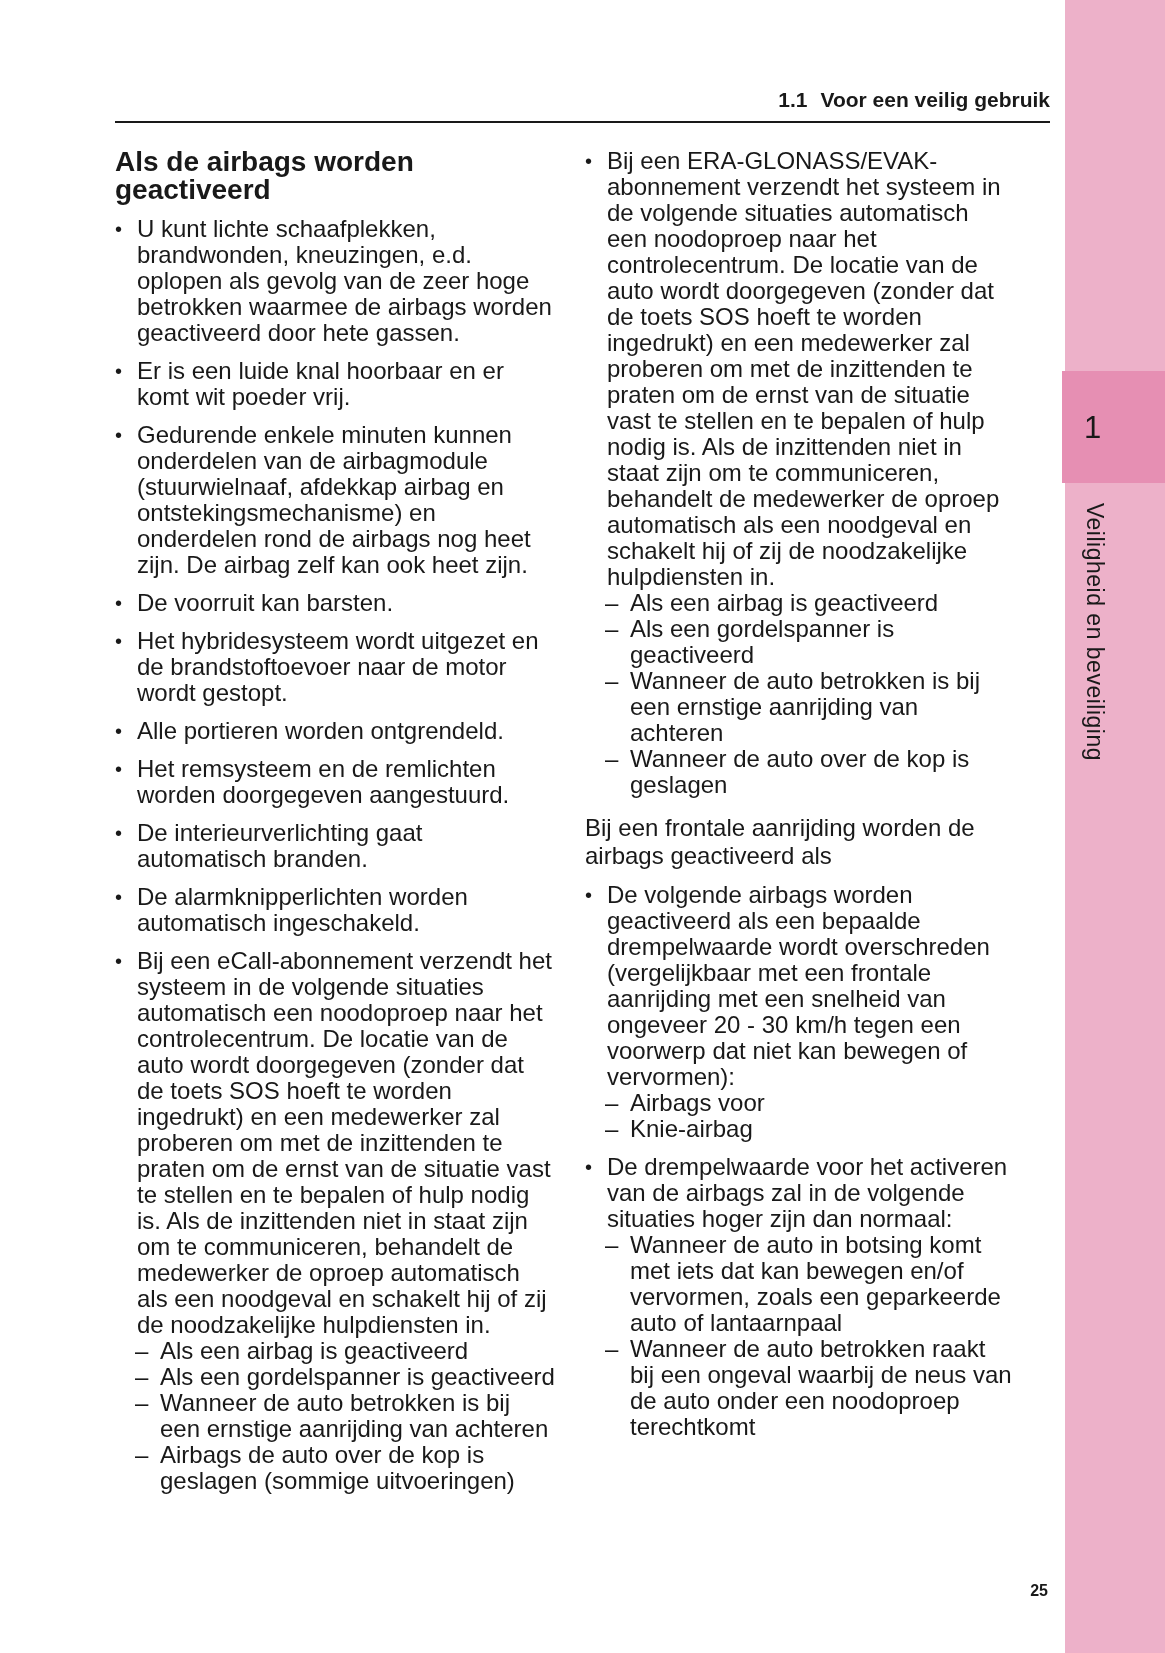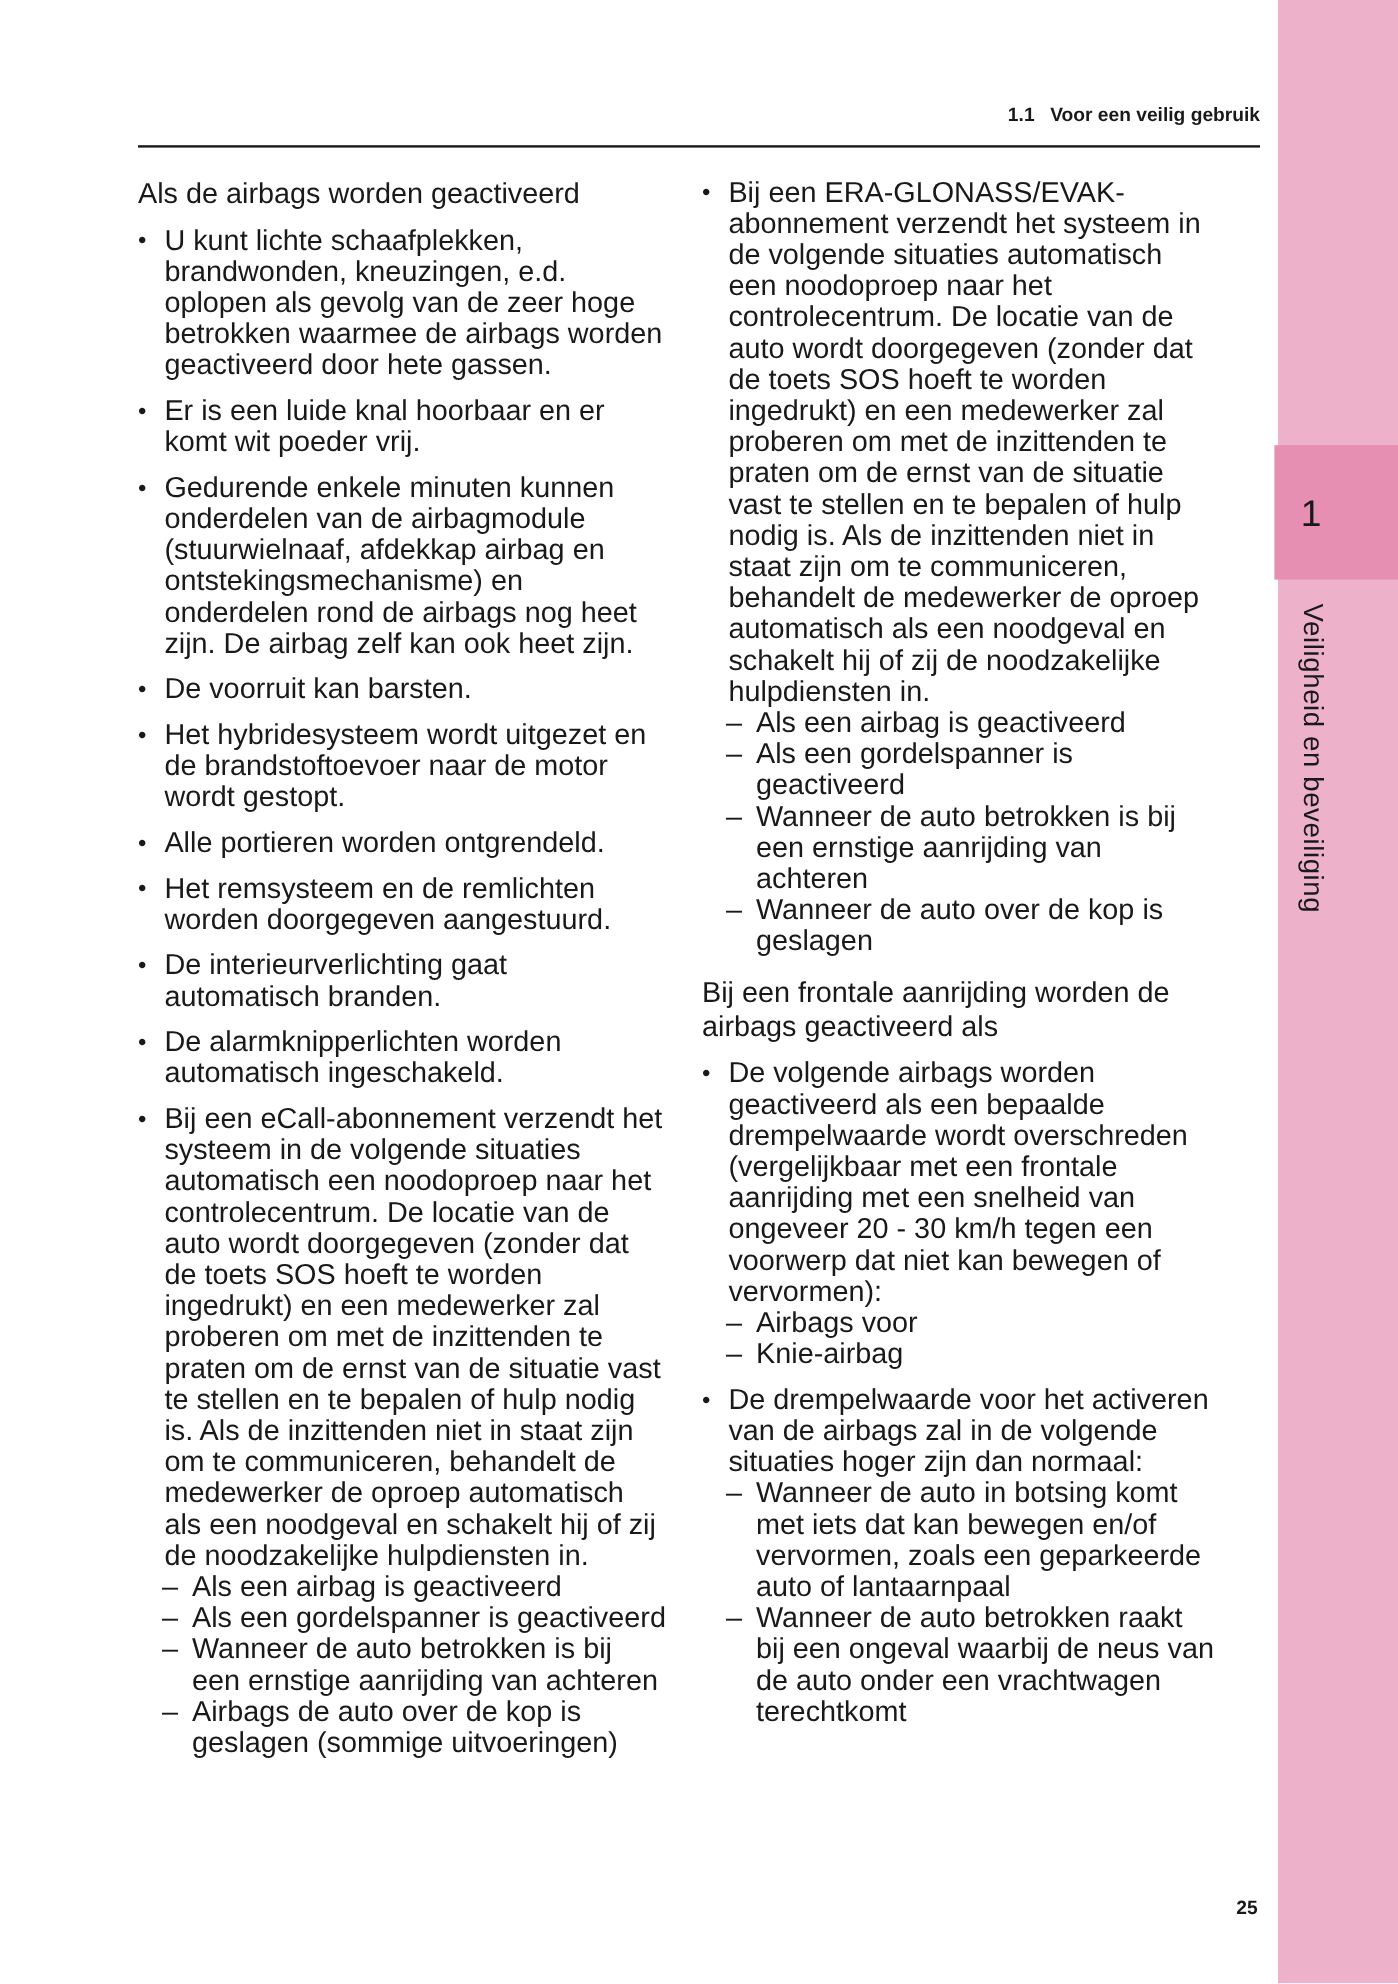--- a/index.html
+++ b/index.html
@@ -41,21 +41,21 @@
     font-size: 23px;
     letter-spacing: 0.5px;
     color: #191919;
     white-space: nowrap;
   }
 
   
   .header-title {
     position: absolute;
     top: 88px; right: 115px;
-    font-size: 16px;
+    font-size: 21px;
     font-weight: bold;
     white-space: nowrap;
   }
   .header-title .section-number { margin-right: 13px; }
   .header-rule {
     position: absolute;
     left: 115px; top: 121px;
     width: 935px; height: 2px;
     background: #191919;
   }
@@ -64,23 +64,23 @@
   .col {
     position: absolute;
     font-size: 24px;
     line-height: 26px;
   }
   .col-left  { left: 115px; top: 148px; width: 440px; }
   .col-right { left: 585px; top: 136px; width: 430px; }
 
   .col-heading {
     margin: 0 0 2px 0;
-    font-size: 24px;
+    font-size: 28px;
     line-height: 28px;
-    font-weight: normal;
+    font-weight: bold;
   }
   .sub-heading {
     margin: 16px 0 0 0;
     font-size: 24px;
     line-height: 28px;
     font-weight: normal;
   }
 
   .block { display: flex; align-items: flex-start; }
   .block.bullet { margin-top: 12px; }
@@ -215,19 +215,19 @@
     <div class="block bullet">
         <span class="marker">•</span>
         <span class="text">De drempelwaarde voor het activeren van de airbags zal in de volgende situaties hoger zijn dan normaal:</span>
       </div>
     <div class="block dash">
         <span class="marker">–</span>
         <span class="text">Wanneer de auto in botsing komt met iets dat kan bewegen en/of vervormen, zoals een geparkeerde auto of lantaarnpaal</span>
       </div>
     <div class="block dash">
         <span class="marker">–</span>
-        <span class="text">Wanneer de auto betrokken raakt bij een ongeval waarbij de neus van de auto onder een vrachtwagen terechtkomt</span>
+        <span class="text">Wanneer de auto betrokken raakt bij een ongeval waarbij de neus van de auto onder een noodoproep terechtkomt</span>
       </div>
   </div>
 
   <div class="page-num">25</div>
 
 </div>
 
 </body></html>

